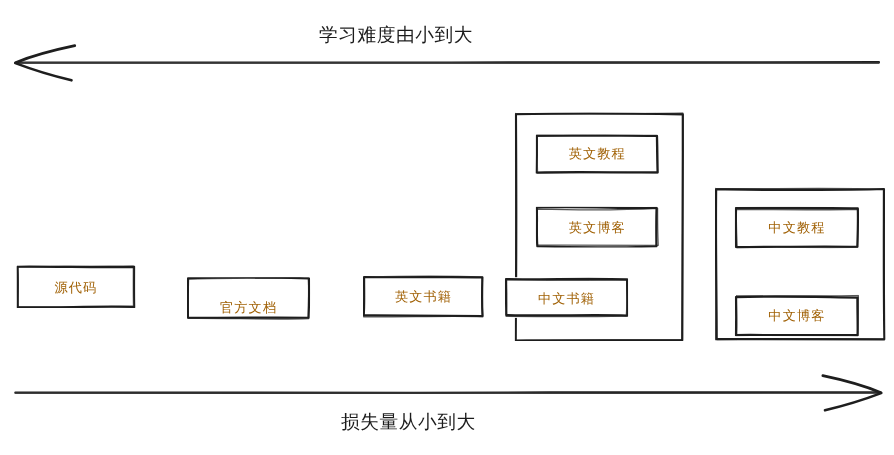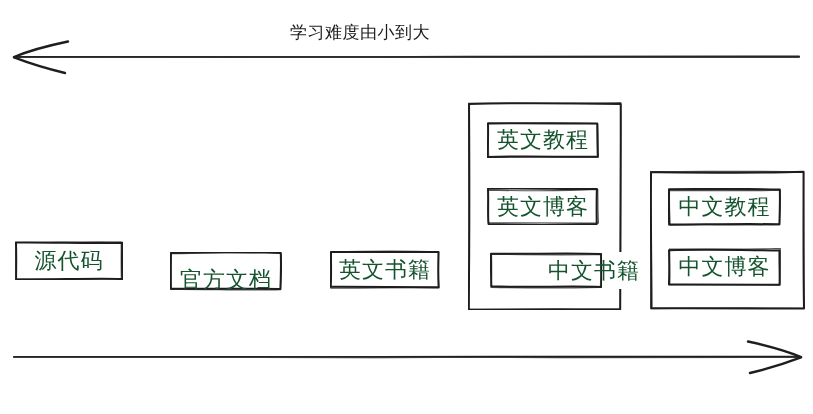--- a/index.html
+++ b/index.html
@@ -15,35 +15,36 @@
     color:#1b1b1b;white-space:nowrap;letter-spacing:0.5px;
   }
   #top-axis-label{left:290px;top:22px;}
   #bottom-axis-label{left:310px;top:374px;}
 
   svg.lines{position:absolute;left:0;top:0;width:813px;height:414px;overflow:visible;}
 
   .node{
     position:absolute;background:#ffffff;
     display:flex;align-items:center;justify-content:center;
-    font-size:22px;line-height:1;color:#14532d;white-space:nowrap;
+    font-size:12px;line-height:1;color:#a16207;white-space:nowrap;
     letter-spacing:1px;
   }
   .node .lbl{position:relative;z-index:2;}
   .node .frame{position:absolute;left:0;top:0;right:0;bottom:0;z-index:1;}
   .group{position:absolute;background:#ffffff;}
   .group .frame{position:absolute;left:0;top:0;right:0;bottom:0;}
 </style>
 </head>
 <body>
 
 <div id="stage">
 
   <div class="axis-label" id="top-axis-label">学习难度由小到大</div>
 
+  <div class="axis-label" id="bottom-axis-label">损失量从小到大</div>
 
   <svg class="lines" viewBox="0 0 813 414">
     <g>
       <path d="M16 57 C 120 56.4, 300 57.6, 470 56.8 C 610 56.3, 720 57.2, 799 56.6" fill="none" stroke="#1e1e1e" stroke-width="2.1" stroke-linecap="round"></path>
       <path d="M16 57.2 C 150 57.8, 360 56.6, 540 57.4 C 660 57.8, 740 57.0, 799 57.4" fill="none" stroke="#3c3c3c" stroke-width="1.1" stroke-linecap="round"></path>
       <g>
         <path d="M14 57 C 26 52, 44 46.5, 68 41.5" fill="none" stroke="#1e1e1e" stroke-width="2.4" stroke-linecap="round"></path>
         <path d="M14 57.4 C 26 62, 42 67.5, 65 73" fill="none" stroke="#1e1e1e" stroke-width="2.4" stroke-linecap="round"></path>
       </g>
     </g>
@@ -105,37 +106,37 @@
   </div>
 
   <div class="node" id="node-4" style="left: 487px; top: 188px; width: 112px; height: 37px;">
     <svg class="frame" preserveAspectRatio="none" viewBox="0 0 112 37" width="112" height="37">
         <path d="M1.0070080730132758 0.7609984606411306 C 39.199999999999996 -0.42321999902837004, 78.39999999999999 1.5431938145682214, 109.89096471589058 1.0286345707159488 C 109.41337323697283 12.95, 109.6600298435986 25.9, 109.71247581605333 36.0919838159252 C 78.39999999999999 37.033757354775446, 39.199999999999996 37.3055152541399, 1.522493603127077 35.95088485583197 C 0.5752794277481733 25.9, 1.4892588702216742 12.95, 1.0070080730132758 0.7609984606411306" fill="none" stroke="#1e1e1e" stroke-width="2" stroke-linecap="round" stroke-linejoin="round" opacity="1"></path>
         <path d="M1.3306010021083057 2.141300365170464 C 39.199999999999996 3.007534371064976, 78.39999999999999 3.1137386570498347, 110.8186014040932 1.422083984715864 C 110.78757114158942 12.95, 110.97641800314187 25.9, 111.41865413662511 35.03041428123601 C 78.39999999999999 35.19342637435533, 39.199999999999996 34.74849045217038, 1.4067016280908138 34.73176618016791 C 1.3917673881165684 25.9, 1.6747820972278715 12.95, 1.3306010021083057 1.8413003651704638" fill="none" stroke="#1e1e1e" stroke-width="1.2" stroke-linecap="round" stroke-linejoin="round" opacity="0.75"></path>
       </svg>
     <span class="lbl">英文博客</span>
   </div>
 
-  <div class="node" id="node-5" style="left: 490px; top: 252px; width: 112px; height: 37px; padding-left: 48px;">
+  <div class="node" id="node-5" style="left: 459px; top: 252px; width: 112px; height: 37px;">
     <svg class="frame" preserveAspectRatio="none" viewBox="0 0 112 37" width="112" height="37">
         <path d="M1.011240145517513 1.7514835762232541 C 39.199999999999996 2.2969510079268365, 78.39999999999999 0.5420167111232876, 111.12797904984093 2.0415566800301894 C 111.07998113271779 12.95, 111.48049034881404 25.9, 111.47227144130504 34.93620253166184 C 78.39999999999999 33.735782870398836, 39.199999999999996 35.61331545941532, 1.3161629394395276 34.35664393760264 C 1.2017297265771776 25.9, 0.726664175307378 12.95, 1.011240145517513 1.7514835762232541" fill="none" stroke="#1e1e1e" stroke-width="2" stroke-linecap="round" stroke-linejoin="round" opacity="1"></path>
         <path d="M1.443045000238344 2.30728776730597 C 39.199999999999996 2.7513048905972393, 78.39999999999999 3.123210896141827, 110.95914100767112 2.4871888843690977 C 111.45015530121512 12.95, 110.93161301675252 25.9, 110.37967463047242 35.35405982976779 C 78.39999999999999 36.02482323979027, 39.199999999999996 36.0329042314738, 1.0888082131696863 35.47295273721218 C 1.6219667875114827 25.9, 1.876516513293609 12.95, 1.443045000238344 2.00728776730597" fill="none" stroke="#1e1e1e" stroke-width="1.2" stroke-linecap="round" stroke-linejoin="round" opacity="0.75"></path>
       </svg>
     <span class="lbl">中文书籍</span>
   </div>
 
   <div class="node" id="node-6" style="left: 668px; top: 188px; width: 113px; height: 38px; border-radius: 18px;">
     <svg class="frame" preserveAspectRatio="none" viewBox="0 0 113 38" width="113" height="38">
         <path d="M1.0154722180217504 1.1819686918053776 C 39.55 0.8571220148820429, 79.1 0.5808396076783537, 111.8049933837913 1.49447878934443 C 112.18658902846276 13.299999999999999, 111.70095085402951 26.599999999999998, 111.37206706655678 36.34042124739848 C 79.1 35.59780838602222, 39.55 36.48111566469073, 1.109832275751978 36.62240301937331 C 0.7881800254061817 26.599999999999998, 1.0040694803930819 13.299999999999999, 1.0154722180217504 1.1819686918053776" fill="none" stroke="#1e1e1e" stroke-width="2" stroke-linecap="round" stroke-linejoin="round" opacity="1"></path>
         <path d="M1.5554889983683824 2.473275169441476 C 39.55 2.4950754101295023, 79.1 3.1326831352338194, 112.09968061124906 2.252293784022331 C 112.07273946084082 13.299999999999999, 111.88680803036317 26.599999999999998, 111.64069512431975 36.67770537829958 C 79.1 37.85622010522522, 39.55 35.717318010777234, 2.070914798248559 37.214139294256455 C 1.8521661869063972 26.599999999999998, 1.0382509293593465 13.299999999999999, 1.5554889983683824 2.1732751694414763" fill="none" stroke="#1e1e1e" stroke-width="1.2" stroke-linecap="round" stroke-linejoin="round" opacity="0.75"></path>
       </svg>
     <span class="lbl">中文教程</span>
   </div>
 
-  <div class="node" id="node-7" style="left: 668px; top: 248px; width: 113px; height: 38px;">
+  <div class="node" id="node-7" style="left: 668px; top: 268px; width: 113px; height: 38px;">
     <svg class="frame" preserveAspectRatio="none" viewBox="0 0 113 38" width="113" height="38">
         <path d="M1.0197042905259877 2.172453807387501 C 39.55 0.9772930218372491, 79.1 2.17966250423342, 111.48200771774165 2.50740089865867 C 111.25319692420773 13.299999999999999, 111.96141135924496 26.599999999999998, 111.57186269180849 36.74463996313512 C 79.1 36.45983390164562, 39.55 36.34891586996615, 0.9035016120644286 36.58816210114397 C 1.4146303242351859 26.599999999999998, 1.2814747854787856 13.299999999999999, 1.0197042905259877 2.172453807387501" fill="none" stroke="#1e1e1e" stroke-width="2" stroke-linecap="round" stroke-linejoin="round" opacity="1"></path>
         <path d="M1.6679329964984206 1.0792625715769826 C 39.55 0.6788459296617656, 79.1 1.5821553743258119, 112.24022021482698 0.45739868367556474 C 112.7353236204665 13.299999999999999, 111.8420030439738 26.599999999999998, 111.90171561816706 37.001350926831364 C 79.1 36.087616970660164, 39.55 37.00173179008067, 1.7530213833274317 36.65532585130073 C 2.0823655863013117 26.599999999999998, 1.239985345425084 13.299999999999999, 1.6679329964984206 0.7792625715769826" fill="none" stroke="#1e1e1e" stroke-width="1.2" stroke-linecap="round" stroke-linejoin="round" opacity="0.75"></path>
       </svg>
     <span class="lbl">中文博客</span>
   </div>
 
 </div>
 
 </body></html>

